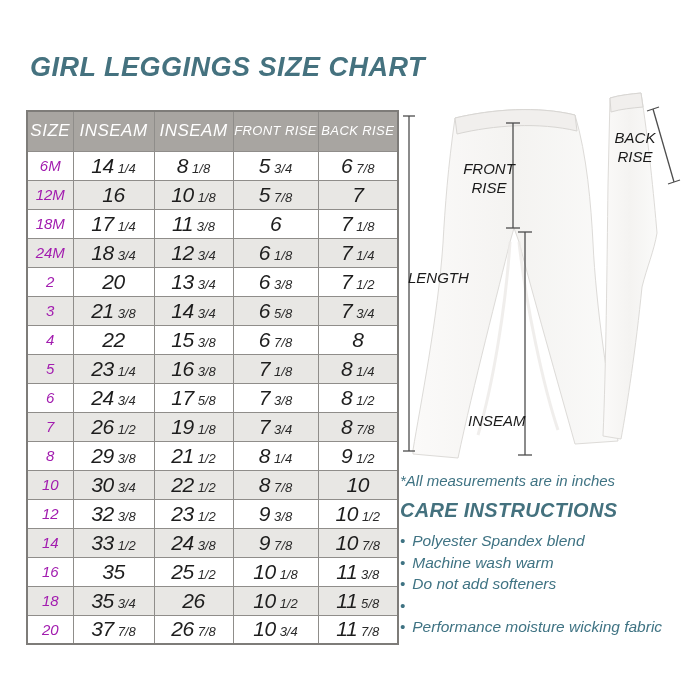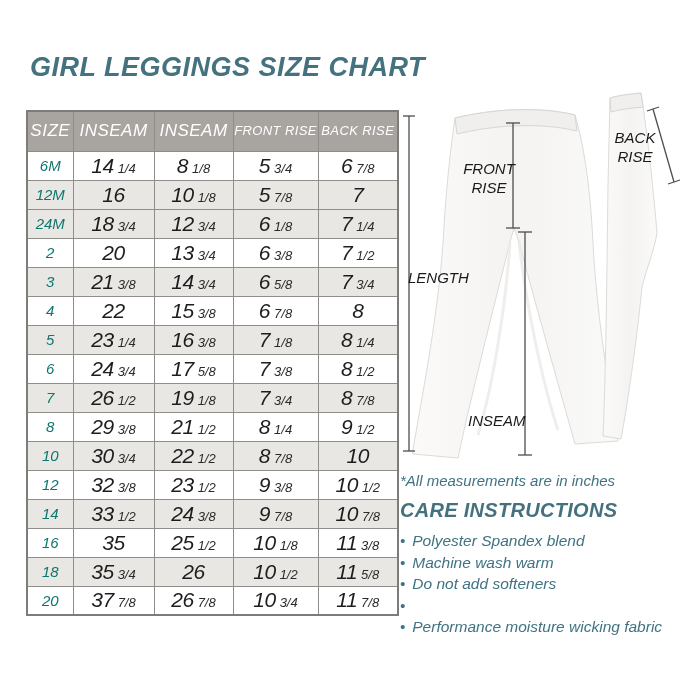--- a/index.html
+++ b/index.html
@@ -32,21 +32,21 @@
   .size-table thead th {
     background: #a8a5a1; color: #ffffff;
     height: 40px; font-weight: normal;
     font-size: 17px; letter-spacing: 0.5px;
   }
   .size-table thead th.small-head {
     font-size: 13px; line-height: 1.2; letter-spacing: 0.4px;
   }
   .size-table tbody tr { height: 29px; background: #ffffff; }
   .size-table tbody tr.alt { background: #e8e7e4; }
-  .size-table td.size-col { font-size: 15px; color: #0f766e; }
+  .size-table td.size-col { font-size: 15px; color: #a21caf; }
   .size-table td .num { font-size: 21px; color: #1d1d1d; letter-spacing: -0.5px; }
   .size-table td .frac { font-size: 13px; color: #2a2a2a; margin-left: 4px; }
   
   .right-panel { position: absolute; left: 398px; top: 85px; width: 300px; }
   .diagram { position: relative; width: 300px; height: 377px; }
   .diagram svg { position: absolute; left: 0; top: 0; }
   .diag-label {
     position: absolute; color: #1a1a1a; font-size: 15px;
     line-height: 1.25; text-align: center;
   }
@@ -100,20 +100,27 @@
           <td><span class="num">8</span><span class="frac">1/8</span></td>
           <td><span class="num">5</span><span class="frac">3/4</span></td>
           <td><span class="num">6</span><span class="frac">7/8</span></td>
         </tr>
         <tr class="alt">
           <td class="size-col">12M</td>
           <td><span class="num">16</span></td>
           <td><span class="num">10</span><span class="frac">1/8</span></td>
           <td><span class="num">5</span><span class="frac">7/8</span></td>
           <td><span class="num">7</span></td>
+        </tr>
+        <tr>
+          <td class="size-col">18M</td>
+          <td><span class="num">17</span><span class="frac">1/4</span></td>
+          <td><span class="num">11</span><span class="frac">3/8</span></td>
+          <td><span class="num">6</span></td>
+          <td><span class="num">7</span><span class="frac">1/8</span></td>
         </tr>
         <tr class="alt">
           <td class="size-col">24M</td>
           <td><span class="num">18</span><span class="frac">3/4</span></td>
           <td><span class="num">12</span><span class="frac">3/4</span></td>
           <td><span class="num">6</span><span class="frac">1/8</span></td>
           <td><span class="num">7</span><span class="frac">1/4</span></td>
         </tr>
         <tr>
           <td class="size-col">2</td>

